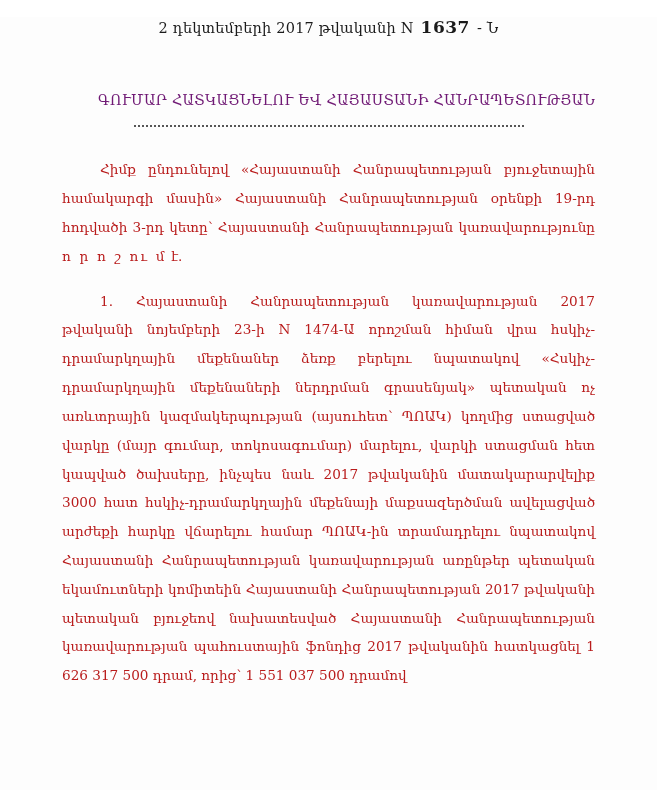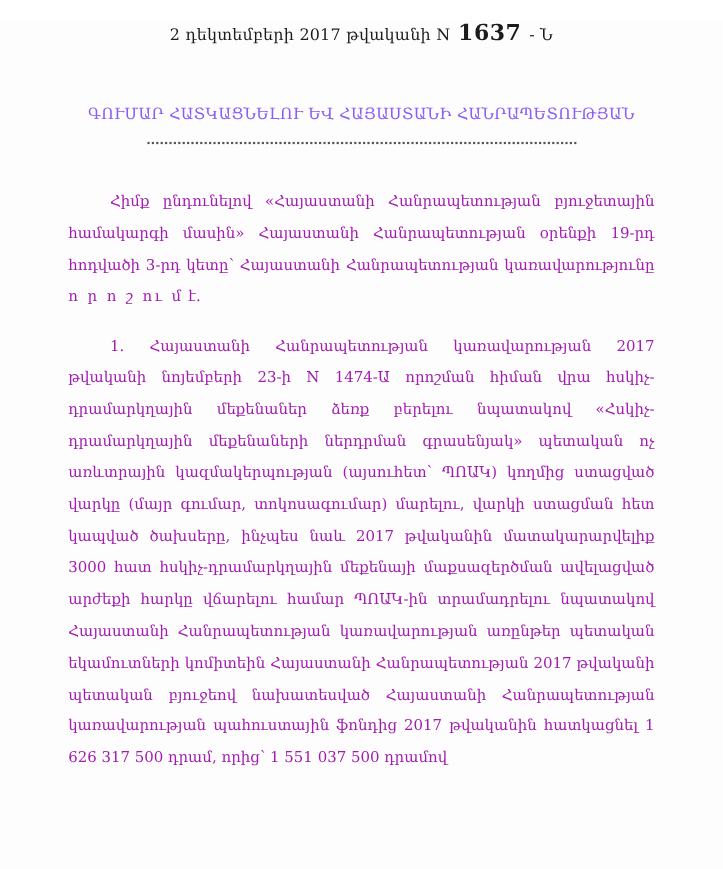--- a/index.html
+++ b/index.html
@@ -26,58 +26,58 @@
   
   .doc-header {
     margin-top: 17px;
     text-align: center;
     font-size: 14.5px;
     letter-spacing: 0.2px;
     white-space: nowrap;
   }
   .doc-header .num {
     font-weight: bold;
-    font-size: 20px;
+    font-size: 17px;
     letter-spacing: 0.5px;
   }
   .doc-header .sp {
     display: inline-block;
     width: 7px;
   }
 
   
   .title-block {
     margin-top: 52px;
-    text-align: center;
+    text-align: right;
     font-size: 14.2px;
     line-height: 1.65;
     letter-spacing: 0.3px;
-    color: #8b5cf6;
+    color: #701a75;
   }
   .title-block .tline {
     display: block;
     white-space: nowrap;
   }
 
   .rule {
     margin: 13px auto 0 auto;
     width: 390px;
     border-top: 2px dotted #3a3a3a;
     height: 0;
     opacity: 0.85;
   }
 
   
   .body-text {
-    margin-top: 38px;
+    margin-top: 28px;
     font-size: 13.6px;
     line-height: 2.12;
     text-align: justify;
     text-justify: inter-word;
-    color: #a21caf;
+    color: #b91c1c;
   }
   .para {
     margin: 0;
     text-indent: 38px;
   }
   .para + .para {
     margin-top: 16px;
   }
   .wide {
     letter-spacing: 2.2px;

